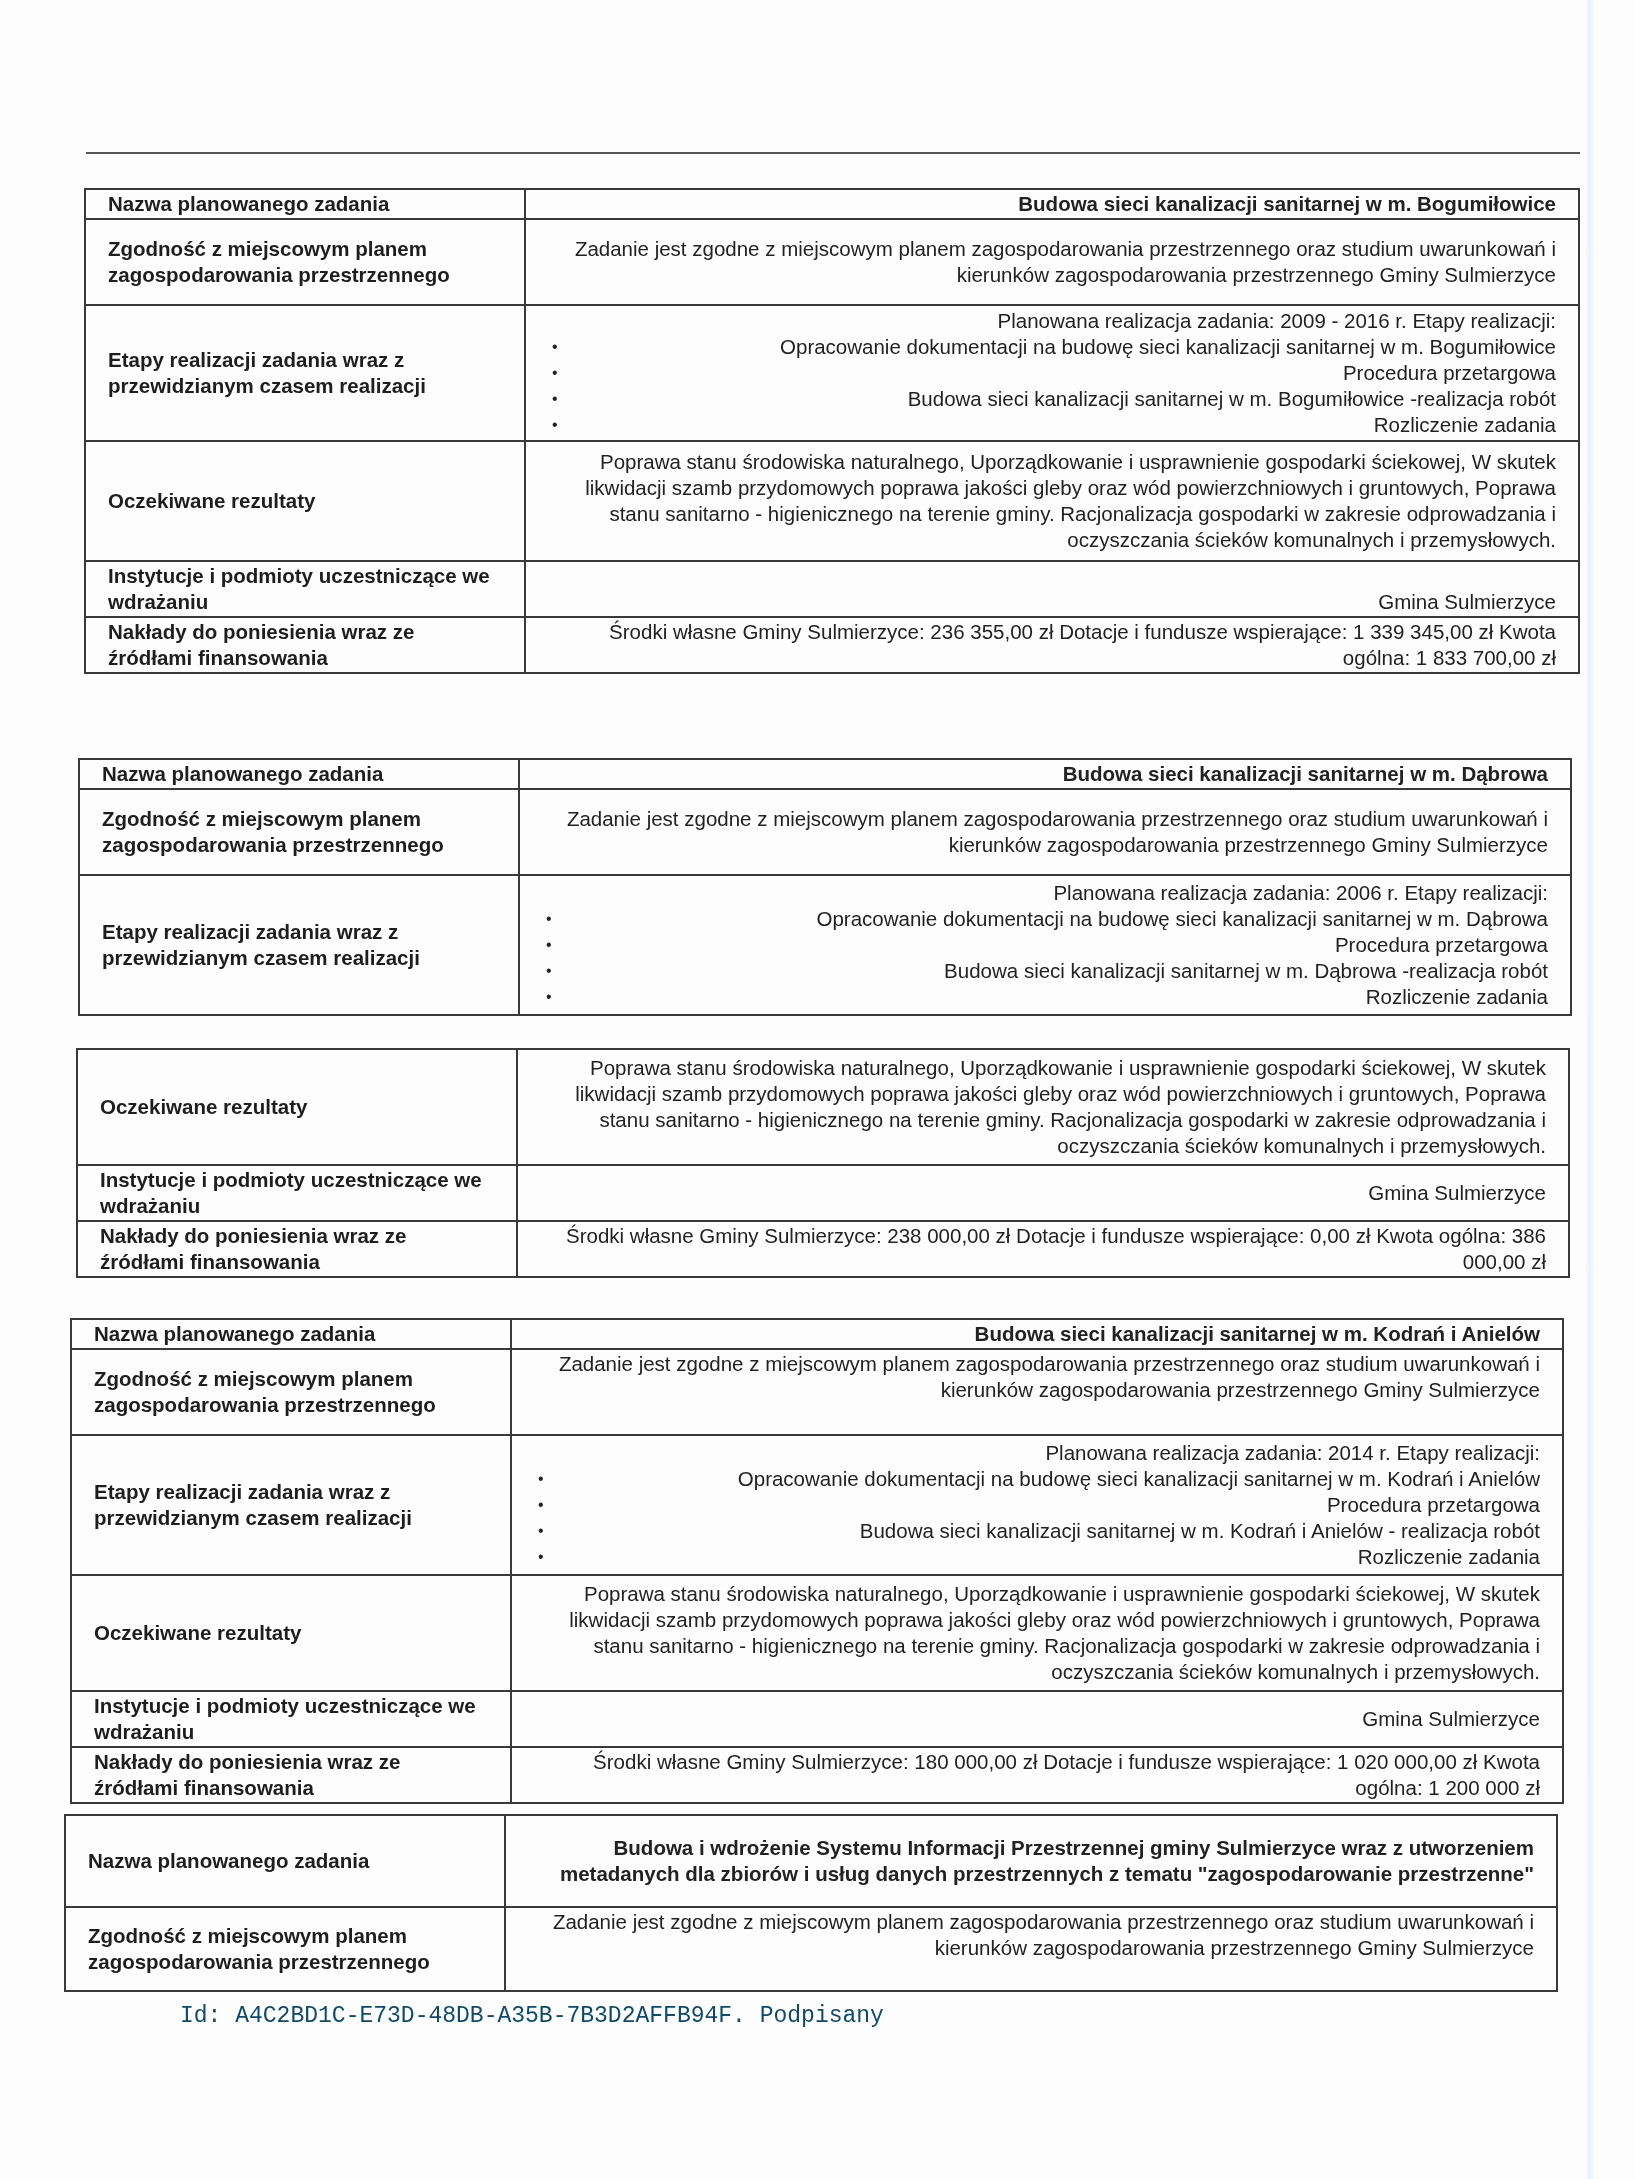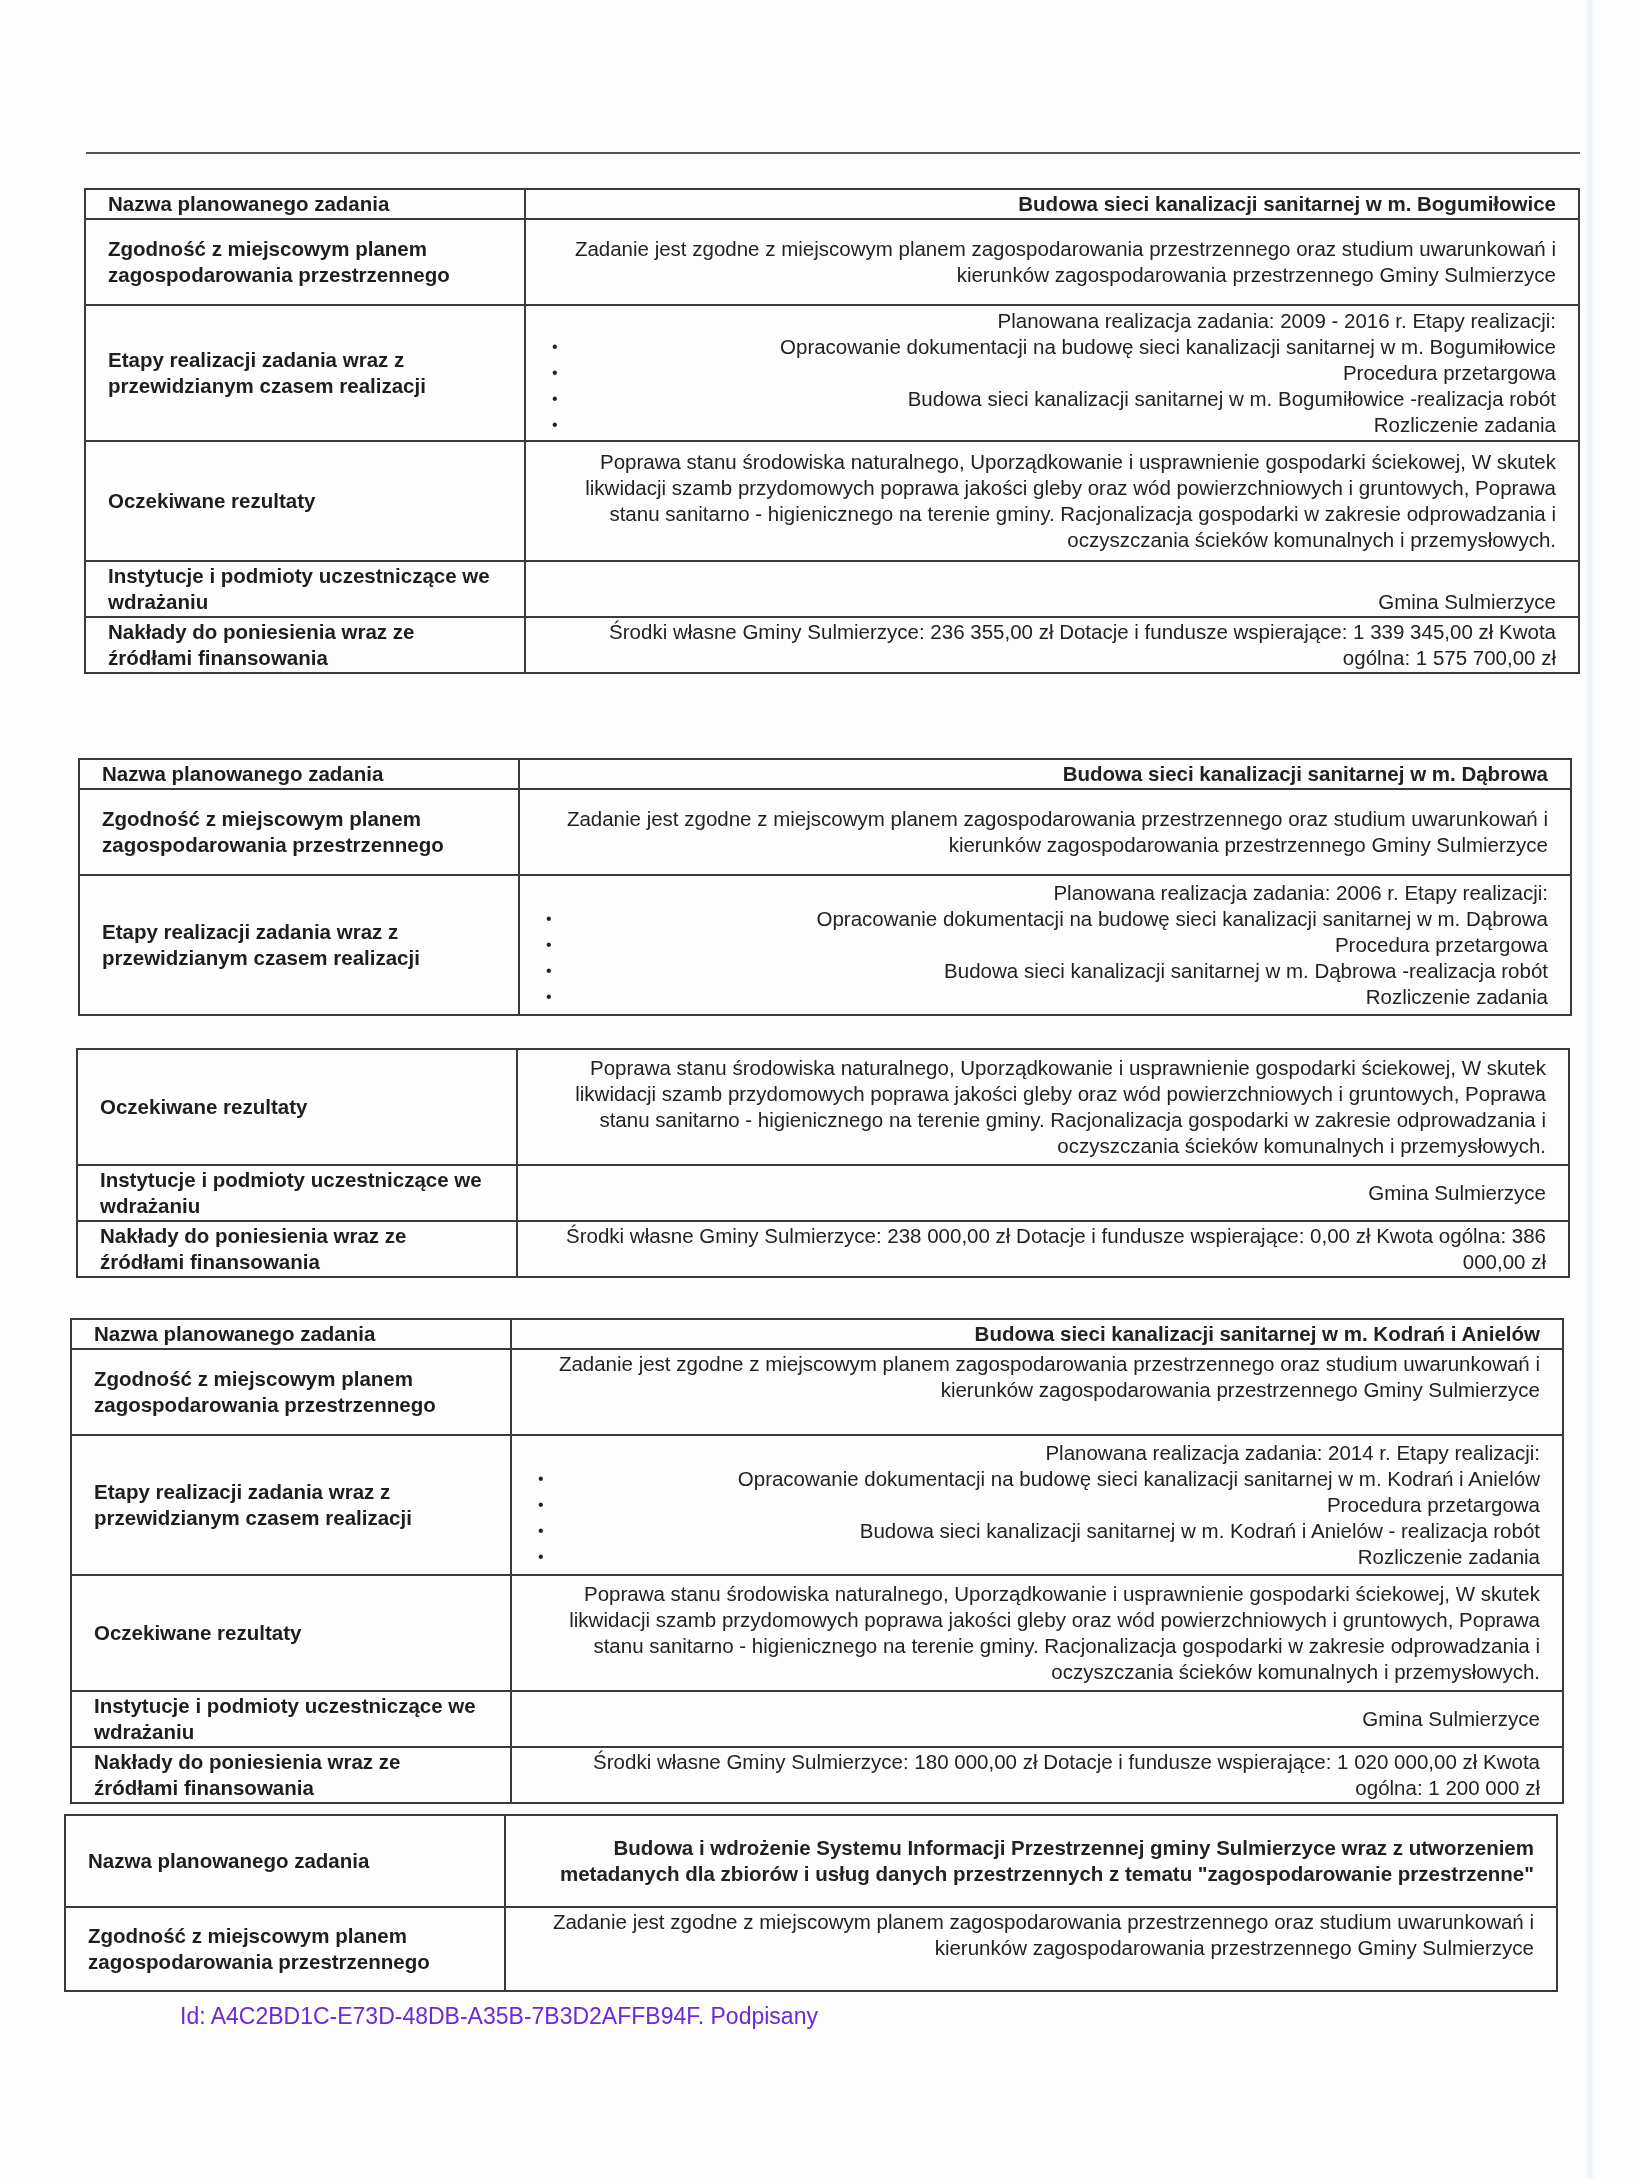--- a/index.html
+++ b/index.html
@@ -36,22 +36,22 @@
   }
   table.task td.val { color: #222; text-align: right; }
   td.val.bold { font-weight: bold; }
   ul.steps { margin: 0; padding: 0 0 0 40px; list-style: none; }
   ul.steps li { position: relative; }
   ul.steps li::before {
     content: "\2022"; position: absolute; left: -36px; font-size: 16px;
   }
   .footer-id {
     position: absolute; left: 180px; top: 2003px;
-    font-family: Liberation Sans, sans-serif;
-    font-size: 23px; color: #6d28d9;
+    font-family: Liberation Mono, monospace;
+    font-size: 23px; color: #0c4a6e;
   }
 </style>
 </head>
 <body>
 
 <div class="scan-edge"></div>
 <div class="top-rule"></div>
 
 <table class="task" style="left:84px; top:188px; width:1496px;">
   <colgroup>
@@ -82,21 +82,21 @@
   <tr style="height:120px">
     <td class="lbl">Oczekiwane rezultaty</td>
     <td class="val">Poprawa stanu środowiska naturalnego, Uporządkowanie i usprawnienie gospodarki ściekowej, W skutek likwidacji szamb przydomowych poprawa jakości gleby oraz wód powierzchniowych i gruntowych, Poprawa stanu sanitarno - higienicznego na terenie gminy. Racjonalizacja gospodarki w zakresie odprowadzania i oczyszczania ścieków komunalnych i przemysłowych.</td>
   </tr>
   <tr style="height:52px">
     <td class="lbl">Instytucje i podmioty uczestniczące we wdrażaniu</td>
     <td class="val" style="vertical-align:bottom">Gmina Sulmierzyce</td>
   </tr>
   <tr style="height:56px">
     <td class="lbl">Nakłady do poniesienia wraz ze źródłami finansowania</td>
-    <td class="val">Środki własne Gminy Sulmierzyce: 236 355,00 zł Dotacje i fundusze wspierające: 1 339 345,00 zł Kwota ogólna: 1 575 700,00 zł</td>
+    <td class="val">Środki własne Gminy Sulmierzyce: 236 355,00 zł Dotacje i fundusze wspierające: 1 339 345,00 zł Kwota ogólna: 1 833 700,00 zł</td>
   </tr>
 </tbody>
   </table>
 
 <table class="task" style="left:78px; top:758px; width:1494px;">
   <colgroup>
       <col style="width:440px">
       <col>
     </colgroup>
   <tbody>

